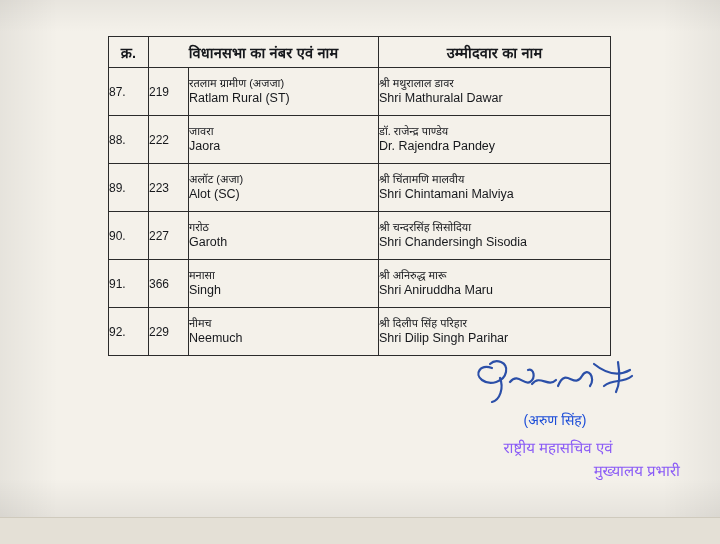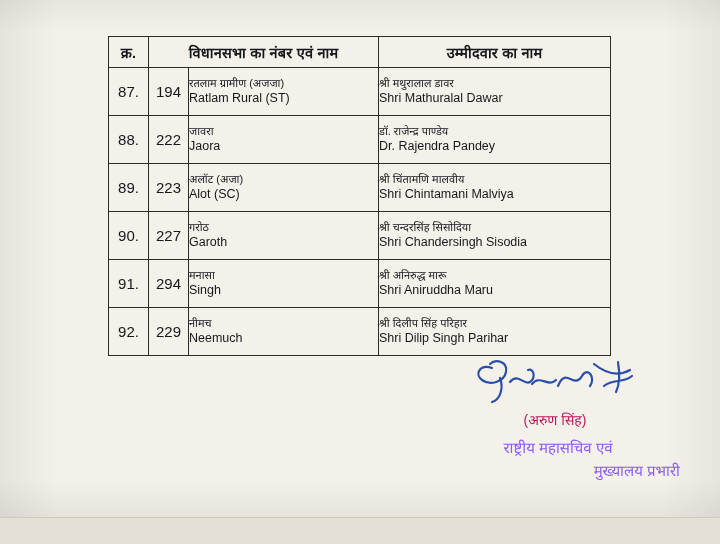--- a/index.html
+++ b/index.html
@@ -63,22 +63,22 @@
   }
   .col-sr { width: 40px; }
   .col-num { width: 40px; }
   .col-ac { width: 190px; }
   .col-cand { width: 232px; }
 
   .row td {
     height: 47px;
   }
   .cell-center {
-    text-align: center;
-    font-size: 15px;
+    text-align: left;
+    font-size: 12px;
   }
   .cell-pad {
     padding: 4px 7px;
   }
   .hi {
     font-size: 11px;
     line-height: 1.25;
     white-space: nowrap;
   }
   .en {
@@ -99,21 +99,21 @@
     height: 48px;
     color: #2b4fa8;
   }
   .signature svg {
     position: absolute;
     left: 40px;
     top: -4px;
   }
   .sign-name {
     font-size: 14px;
-    color: #be185d;
+    color: #1d4ed8;
     margin-top: 2px;
   }
   .sign-title {
     font-size: 15px;
     color: #8b5cf6;
     line-height: 1.5;
     margin-top: 8px;
   }
   .sign-title div {
     white-space: nowrap;
@@ -136,21 +136,21 @@
     </colgroup>
     <tbody>
         <tr class="hdr">
       <th>क्र.</th>
       <th colspan="2">विधानसभा का नंबर एवं नाम</th>
       <th>उम्मीदवार का नाम</th>
     </tr>
 
     <tr class="row">
       <td class="cell-center">87.</td>
-      <td class="cell-center">194</td>
+      <td class="cell-center">219</td>
       <td class="cell-pad">
         <div class="hi">रतलाम ग्रामीण  (अजजा)</div>
         <div class="en">Ratlam Rural (ST)</div>
       </td>
       <td class="cell-pad">
         <div class="hi">श्री मथुरालाल डावर</div>
         <div class="en">Shri Mathuralal Dawar</div>
       </td>
     </tr>
 
@@ -188,21 +188,21 @@
         <div class="en">Garoth</div>
       </td>
       <td class="cell-pad">
         <div class="hi">श्री चन्दरसिंह सिसोदिया</div>
         <div class="en">Shri Chandersingh Sisodia</div>
       </td>
     </tr>
 
     <tr class="row">
       <td class="cell-center">91.</td>
-      <td class="cell-center">294</td>
+      <td class="cell-center">366</td>
       <td class="cell-pad">
         <div class="hi">मनासा</div>
         <div class="en">Singh</div>
       </td>
       <td class="cell-pad">
         <div class="hi">श्री अनिरुद्ध मारू</div>
         <div class="en">Shri Aniruddha Maru</div>
       </td>
     </tr>
 

